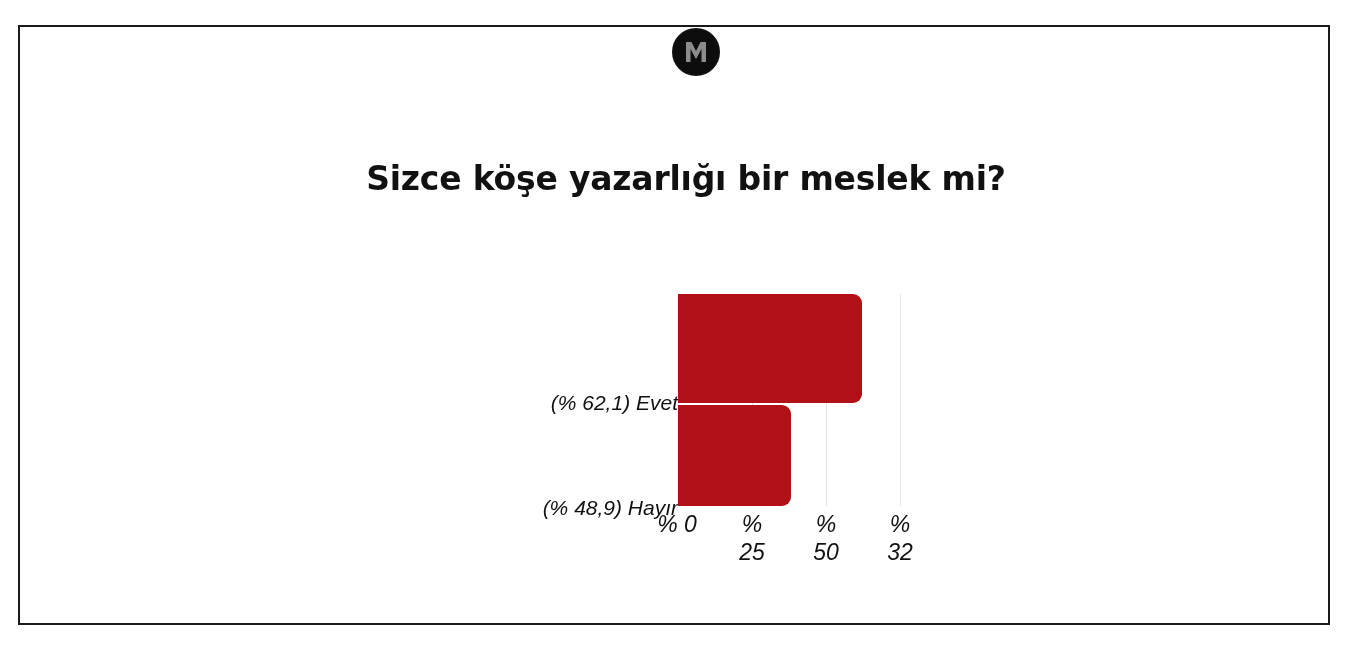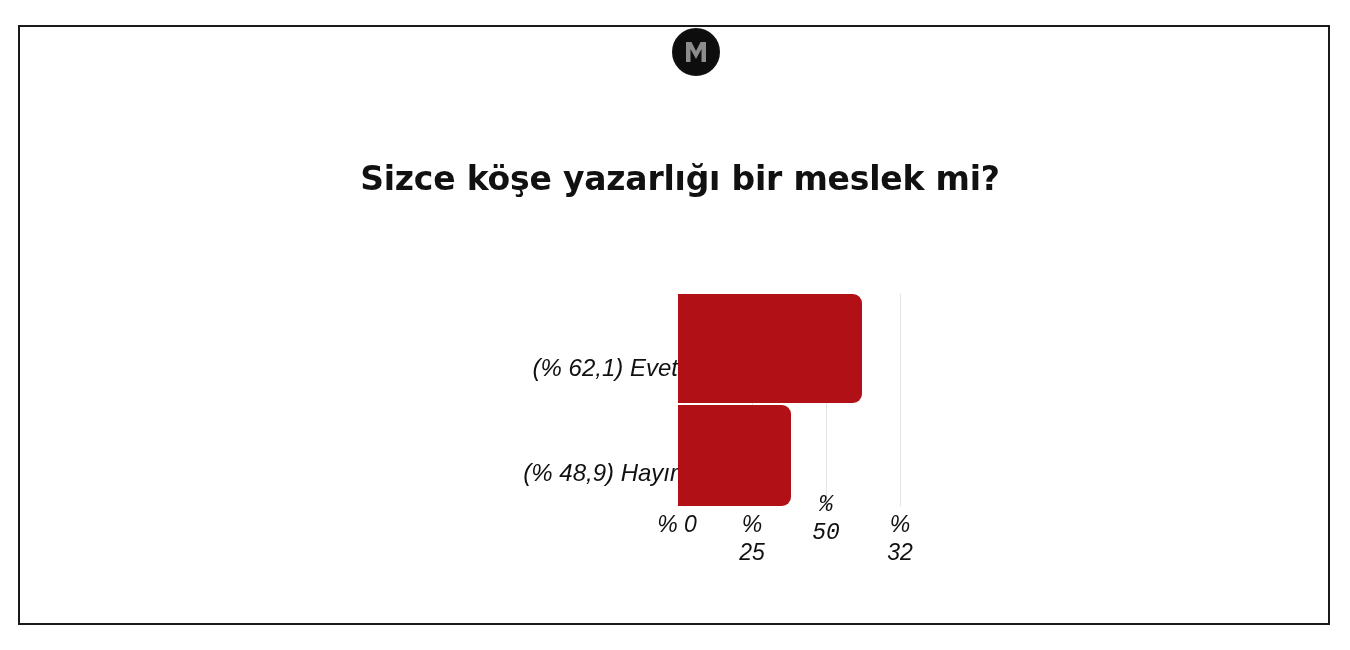--- a/index.html
+++ b/index.html
@@ -39,21 +39,21 @@
     display: flex;
     align-items: center;
     justify-content: center;
   }
   .brand-badge svg {
     display: block;
   }
 
   .chart-title {
     position: absolute;
-    left: 4px;
+    left: 10px;
     top: 132px;
     width: 1312px;
     text-align: center;
     font-family: "DejaVu Sans", sans-serif;
     font-size: 33px;
     font-weight: bold;
     color: #111111;
     letter-spacing: -0.2px;
   }
 
@@ -75,26 +75,27 @@
 
   .bar-row {
     position: absolute;
     left: 0;
     width: 1312px;
   }
 
   .bar-label {
     position: absolute;
     right: 654px;
-    font-size: 24px;
+    font-size: 21px;
     font-style: italic;
     color: #111111;
     white-space: nowrap;
     text-align: left;
     font-family: "Liberation Sans", sans-serif;
+    margin-top: 37px;
   }
 
   .bar {
     position: absolute;
     left: 658px;
     background: #b11116;
     border-radius: 0 9px 9px 0;
   }
 
   .tick {
@@ -131,17 +132,17 @@
       <div class="bar" style="top:267px; height:109px; width:184px;"></div>
     </div>
 
     <div class="bar-row">
       <div class="bar-label" style="top:432px;">(% 48,9) Hayır</div>
       <div class="bar" style="top:378px; height:101px; width:113px;"></div>
     </div>
 
     <div class="tick" style="left:625px; top:483px; width:64px;">% 0</div>
     <div class="tick" style="left:708px; top:483px; width:48px;">% 25</div>
-    <div class="tick" style="left:782px; top:464px; width:48px;font-family:Liberation Mono, monospace;">% 50</div>
+    <div class="tick" style="left:782px; top:483px; width:48px;">% 50</div>
     <div class="tick" style="left:856px; top:483px; width:48px;">% 32</div>
 
   </div>
 </div>
 
 </body></html>

